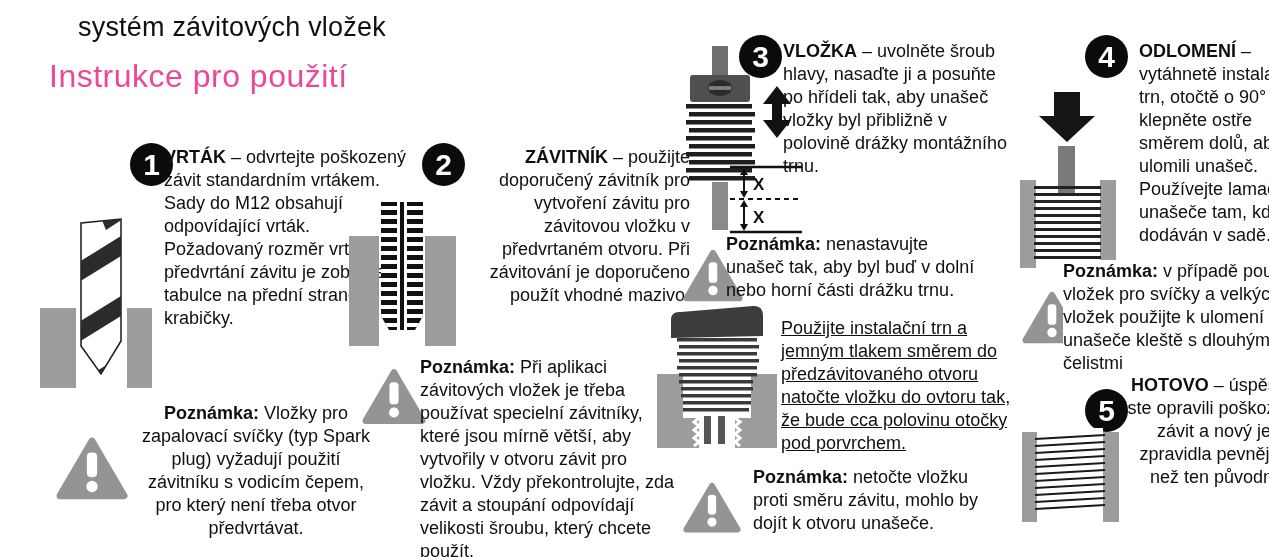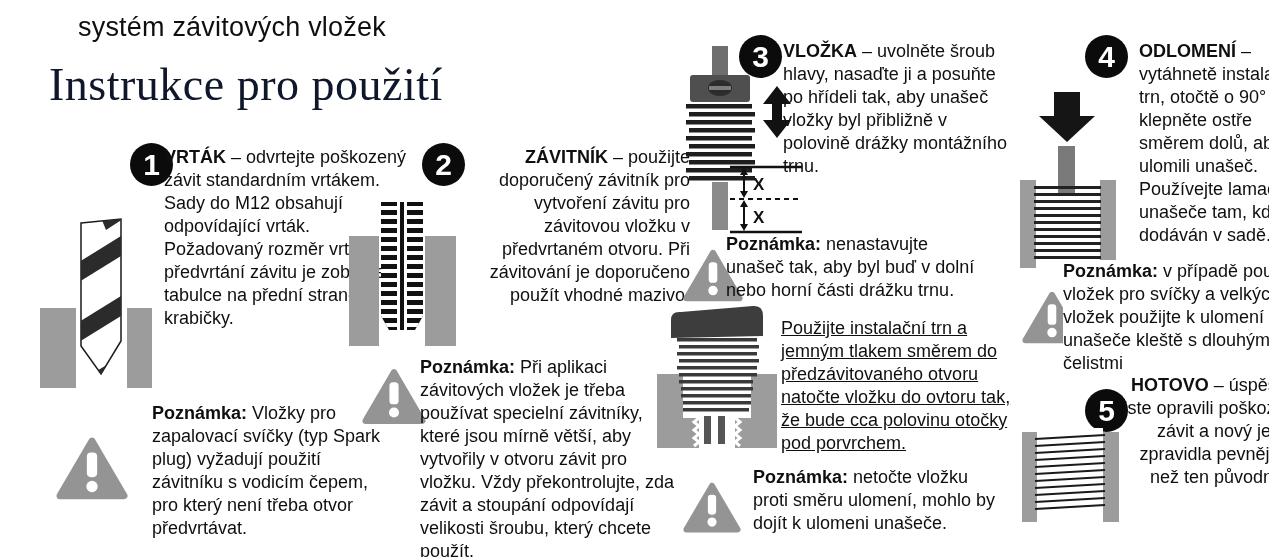--- a/index.html
+++ b/index.html
@@ -1,20 +1,20 @@
 <!DOCTYPE html>
 <html><head>
 <meta charset="utf-8">
 <style>
   html,body{margin:0;padding:0;background:#fff;}
   #canvas{position:relative;width:1269px;height:557px;background:#ffffff;overflow:hidden;
           font-family:"Liberation Sans", sans-serif;color:#0f0f0f;margin-left:36px;}
   .abs{position:absolute;}
   .subtitle{font-size:27px;letter-spacing:0.2px;}
-  .title{font-size:46px;color:#0f172a;letter-spacing:0.5px;font-family:Liberation Serif, serif;}
+  .title{font-size:32px;color:#ec4899;letter-spacing:0.5px;}
   p.txt{margin:0;font-size:18px;line-height:23px;}
   .b{font-weight:bold;}
   .badge{width:43px;height:43px;border-radius:50%;background:#0b0b0b;color:#fff;
          display:flex;align-items:center;justify-content:center;
          font-weight:bold;font-size:30px;line-height:1;}
   svg{display:block;}
 </style>
 </head>
 <body>
 
@@ -46,21 +46,21 @@
       <polygon points="31,114 86,80 86,100 31,134"></polygon>
       <polygon points="31,174 86,140 86,160 31,194"></polygon>
     </g>
   </svg>
 
   <svg class="abs" style="left:20px;top:428px;" width="72" height="82" viewBox="0 0 70 64">
     <path d="M35,5 L66,58 L4,58 Z" fill="#949494" stroke="#949494" stroke-width="7" stroke-linejoin="round"></path>
     <rect x="30" y="16" width="10" height="24" rx="4" fill="#ffffff"></rect>
     <circle cx="35" cy="49" r="5.5" fill="#ffffff"></circle>
   </svg>
-  <p class="abs txt" style="left:116px;top:402px;width:240px;">
+  <p class="abs txt" style="left:100px;top:402px;width:240px;text-align:center;">
     <span class="b">Poznámka:</span>
     <span>Vložky pro zapalovací svíčky (typ Spark plug) vyžadují použití závitníku s vodicím čepem, pro který není třeba otvor předvrtávat.</span>
   </p>
 
   <div class="abs badge" style="left:386px;top:143px;">
     <span>2</span>
   </div>
   <p class="abs txt" style="left:419px;top:146px;width:235px;text-align:right;">
     <span class="b">ZÁVITNÍK</span>
     <span>– použijte doporučený závitník pro vytvoření závitu pro závitovou vložku v předvrtaném otvoru. Při závitování je doporučeno použít vhodné mazivo.</span>
@@ -184,21 +184,21 @@
     <span>Použijte instalační trn a jemným tlakem směrem do předzávitovaného otvoru natočte vložku do ovtoru tak, že bude cca polovinu otočky pod porvrchem.</span>
   </p>
 
   <svg class="abs" style="left:647px;top:476px;" width="58" height="64" viewBox="0 0 70 64">
     <path d="M35,5 L66,58 L4,58 Z" fill="#949494" stroke="#949494" stroke-width="7" stroke-linejoin="round"></path>
     <rect x="30" y="16" width="10" height="24" rx="4" fill="#ffffff"></rect>
     <circle cx="35" cy="49" r="5.5" fill="#ffffff"></circle>
   </svg>
   <p class="abs txt" style="left:717px;top:466px;width:250px;">
     <span class="b">Poznámka:</span>
-    <span>netočte vložku proti směru ulomení, mohlo by dojít k ulomeni unašeče.</span>
+    <span>netočte vložku proti směru závitu, mohlo by dojít k otvoru unašeče.</span>
   </p>
 
   <div class="abs badge" style="left:1049px;top:35px;">
     <span>4</span>
   </div>
   <p class="abs txt" style="left:1103px;top:40px;width:178px;">
     <span class="b">ODLOMENÍ</span>
     <span>– vytáhnetě instalační trn, otočtě o 90° a klepněte ostře směrem dolů, abyste ulomili unašeč. Používejte lamač unašeče tam, kde je dodáván v sadě.</span>
   </p>
 

